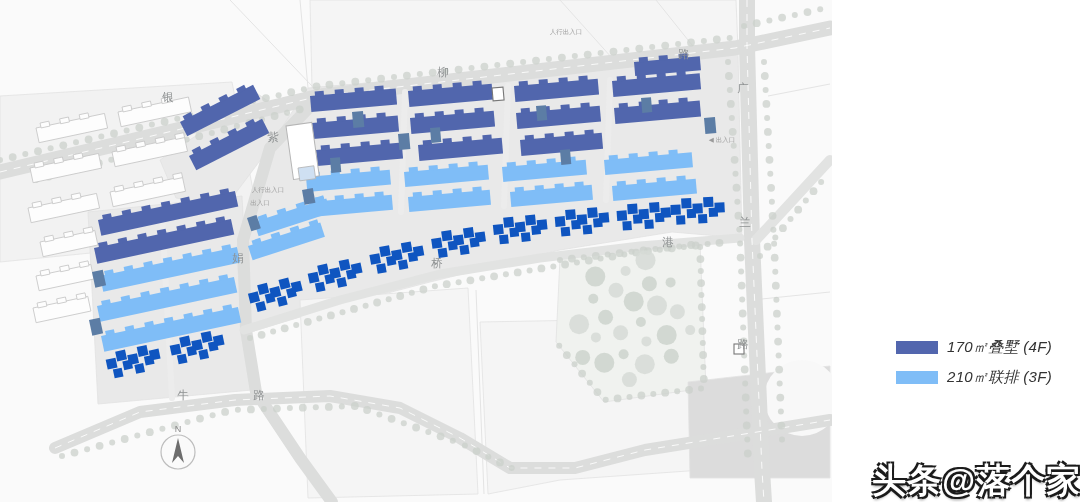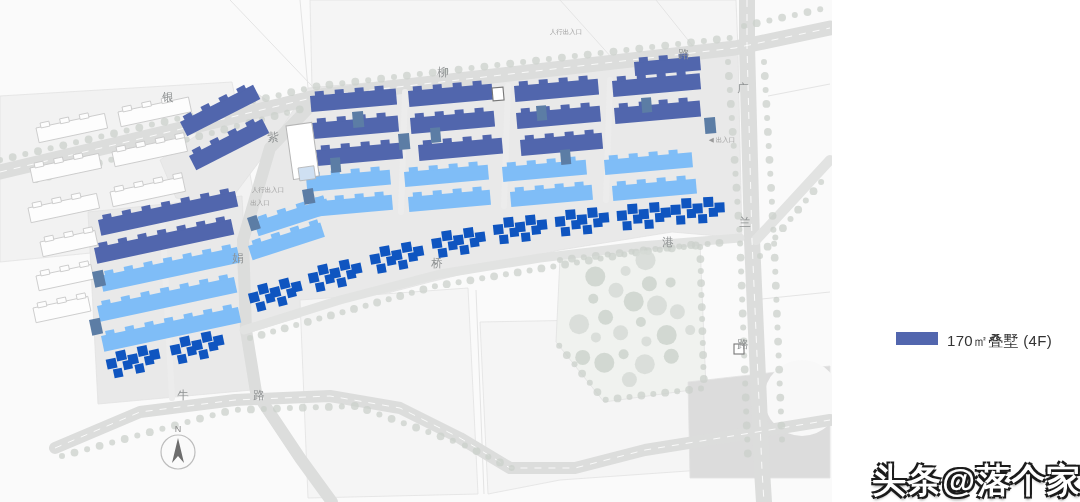--- a/index.html
+++ b/index.html
@@ -1,20 +1,20 @@
 <!DOCTYPE html>
 <html><head>
 <meta charset="utf-8">
 <style>
   html,body{margin:0;padding:0;background:#ffffff;}
   body{width:1080px;height:502px;position:relative;overflow:hidden;
        font-family:"Liberation Sans","DejaVu Sans",sans-serif;}
   #map-wrap{position:absolute;left:0;top:0;width:1080px;height:502px;}
   #legend{position:absolute;left:896px;top:332px;}
-  .legend-row{display:flex;align-items:flex-start;height:30px;}
+  .legend-row{display:flex;align-items:center;height:30px;font-style:italic;}
   .legend-swatch{width:42px;height:13px;margin-right:9px;flex:none;}
   .legend-label{font-size:15px;color:#333;white-space:nowrap;letter-spacing:.3px;}
   #watermark{position:absolute;left:872px;top:446px;width:208px;
       font-size:34px;font-weight:700;color:#fff;white-space:nowrap;letter-spacing:1px;
       text-shadow:-2px -2px 0 #1b1b1b,2px -2px 0 #1b1b1b,-2px 2px 0 #1b1b1b,2px 2px 0 #1b1b1b,0 3px 3px rgba(0,0,0,.45);margin-top:12px;}
 </style>
 </head>
 <body>
 
 <div id="map-wrap">
@@ -816,15 +816,19 @@
         </g>
       </g>
     </svg>
 </div>
 
 <div id="legend">
     <div class="legend-row">
       <div class="legend-swatch" style="background: rgb(82, 102, 174);"></div>
       <div class="legend-label">170㎡叠墅 (4F)</div>
     </div>
+    <div class="legend-row">
+      <div class="legend-swatch" style="background: rgb(127, 189, 247);"></div>
+      <div class="legend-label">210㎡联排 (3F)</div>
+    </div>
   </div>
 
 <div id="watermark">头条@落个家</div>
 
 </body></html>

